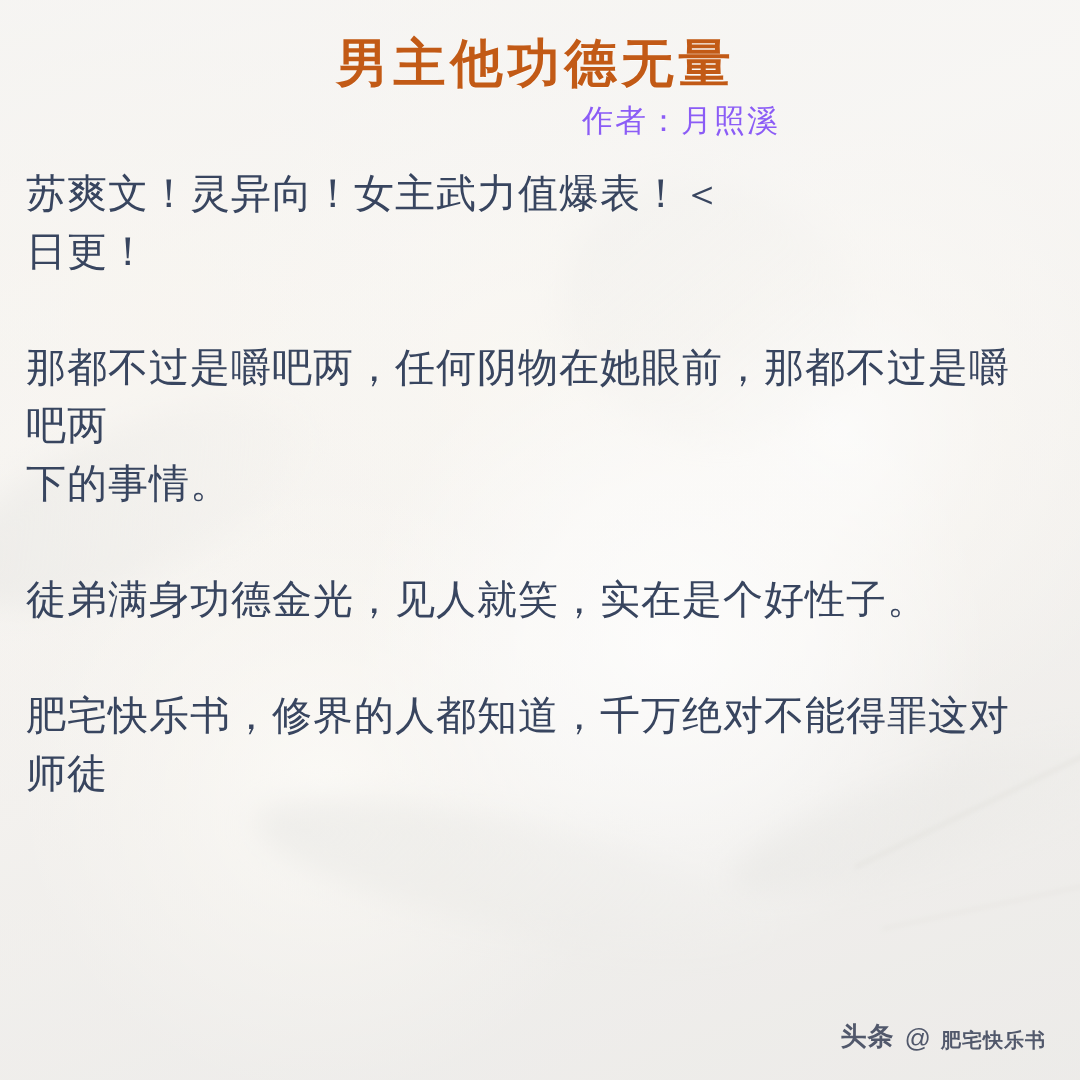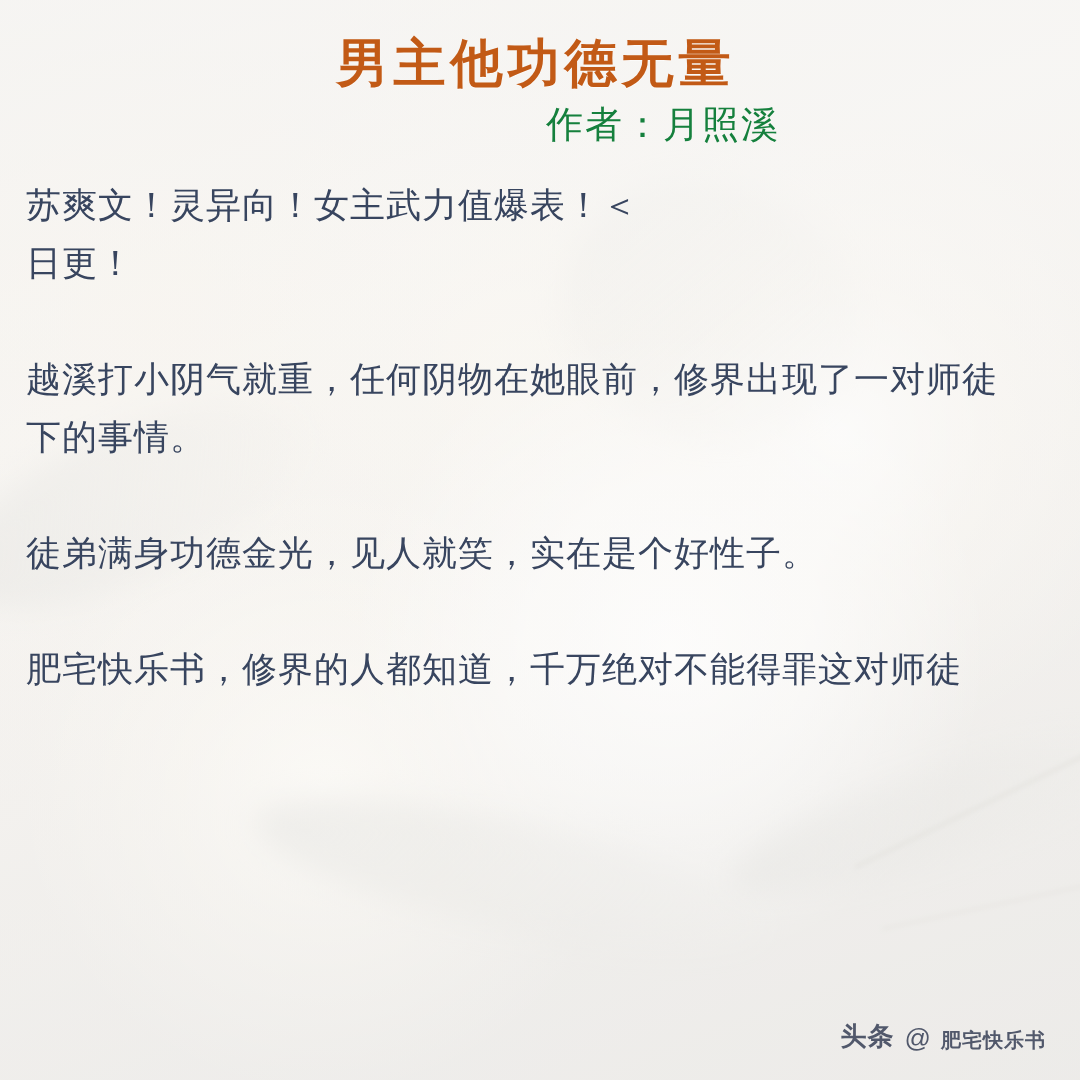--- a/index.html
+++ b/index.html
@@ -74,32 +74,33 @@
     letter-spacing: 5px;
     color: #c25a16;
     line-height: 1.15;
     margin: 8px 0 6px 0;
     text-shadow: 0 1px 0 rgba(255,255,255,0.5);
   }
 
   .author {
     text-align: right;
     padding-right: 270px;
-    font-size: 37px;
-    color: #15803d;
+    font-size: 31px;
+    color: #8b5cf6;
     letter-spacing: 2px;
     margin-bottom: 26px;
   }
 
   .body-text {
-    font-size: 35px;
+    font-size: 40px;
     line-height: 58px;
     color: #38455f;
     letter-spacing: 1px;
     padding-left: 4px;
+    font-family: Liberation Mono, monospace;
   }
   .para {
     margin: 0;
     white-space: pre-wrap;
   }
   .para.gap-big { margin-top: 58px; }
   .para.gap-small { margin-top: 0; }
 
   .watermark {
     position: absolute;
@@ -144,21 +145,21 @@
 
   <div class="content">
 
     <div class="title">男主他功德无量</div>
 
     <div class="author">作者：月照溪</div>
 
     <div class="body-text">
       <p class="para gap-small">苏爽文！灵异向！女主武力值爆表！＜
 日更！</p>
-      <p class="para gap-big">越溪打小阴气就重，任何阴物在她眼前，修界出现了一对师徒
+      <p class="para gap-big">那都不过是嚼吧两，任何阴物在她眼前，那都不过是嚼吧两
 下的事情。</p>
       <p class="para gap-big">徒弟满身功德金光，见人就笑，实在是个好性子。</p>
       <p class="para gap-big">肥宅快乐书，修界的人都知道，千万绝对不能得罪这对师徒</p>
     </div>
 
   </div>
 
   <div class="watermark">
     <span class="wm-brand">头条</span>
     <span class="wm-at">@</span>

